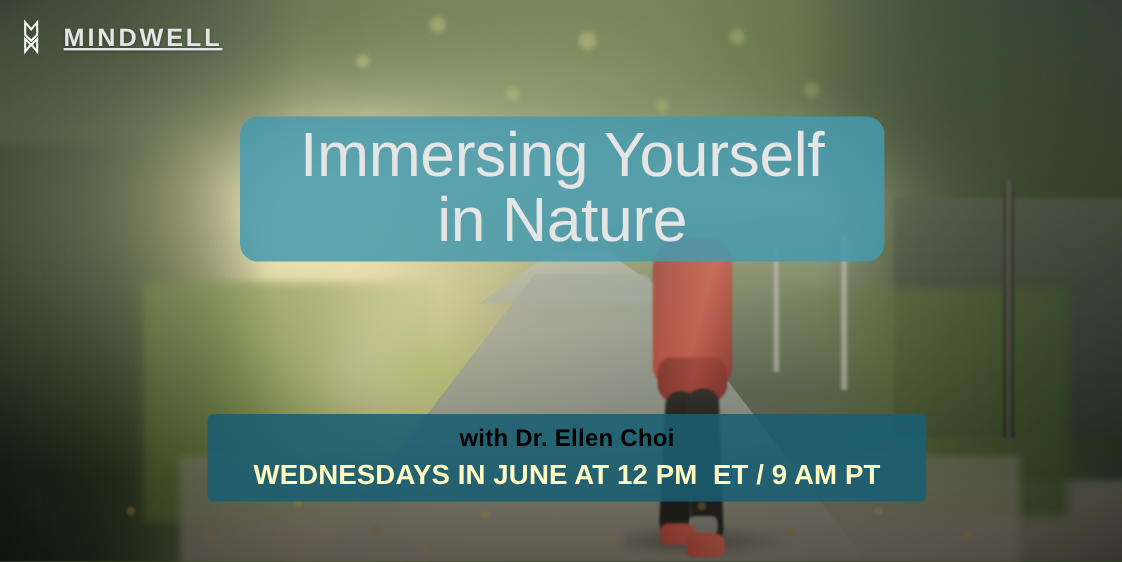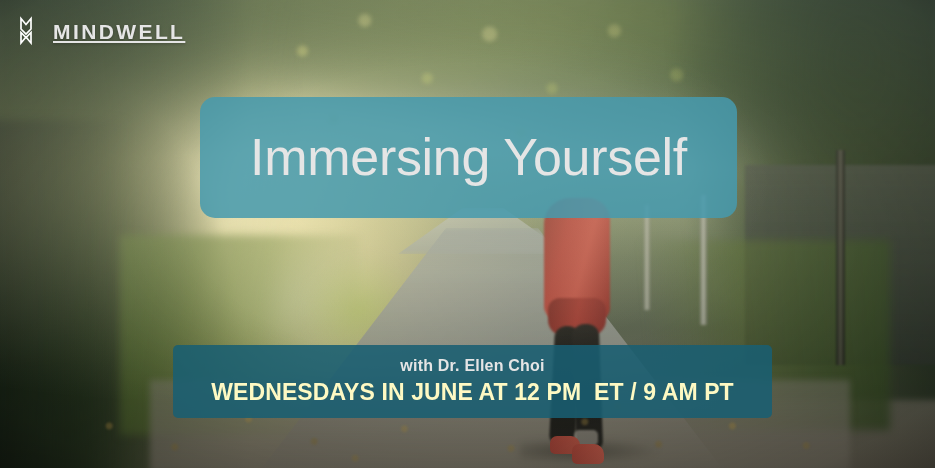--- a/index.html
+++ b/index.html
@@ -346,22 +346,22 @@
     width: 599px; height: 73px;
     background: rgba(25,94,114,0.88);
     border-radius: 5px;
     display: flex;
     flex-direction: column;
     align-items: center;
     justify-content: center;
     z-index: 8;
   }
   .speaker {
-    color: #e5e5e5;
-    font-size: 16px;
+    color: #000000;
+    font-size: 20px;
     font-weight: 700;
     letter-spacing: 0.2px;
     line-height: 1.2;
     white-space: nowrap;
   }
   .schedule {
     color: #fef9c3;
     font-size: 23px;
     font-weight: 700;
     letter-spacing: 0.1px;
@@ -415,20 +415,21 @@
         <path d="M5 14 L5 3.5 L10 9.5 L15 3.5 L15 14 L10 19 Z"></path>
         <path d="M5 17.5 L10 22.5 L15 17.5 L15 28 L10 22 L5 28 Z"></path>
       </g>
     </svg>
     <span class="logo-word">MINDWELL</span>
   </div>
 
   <div class="title-card">
     <div class="title-text">
       <span class="title-line">Immersing Yourself</span>
+      <span class="title-line">in Nature</span>
     </div>
   </div>
 
   <div class="info-banner">
     <div class="speaker">with Dr. Ellen Choi</div>
     <div class="schedule">WEDNESDAYS IN JUNE AT 12 PM  ET / 9 AM PT</div>
   </div>
 
 </div>
 

